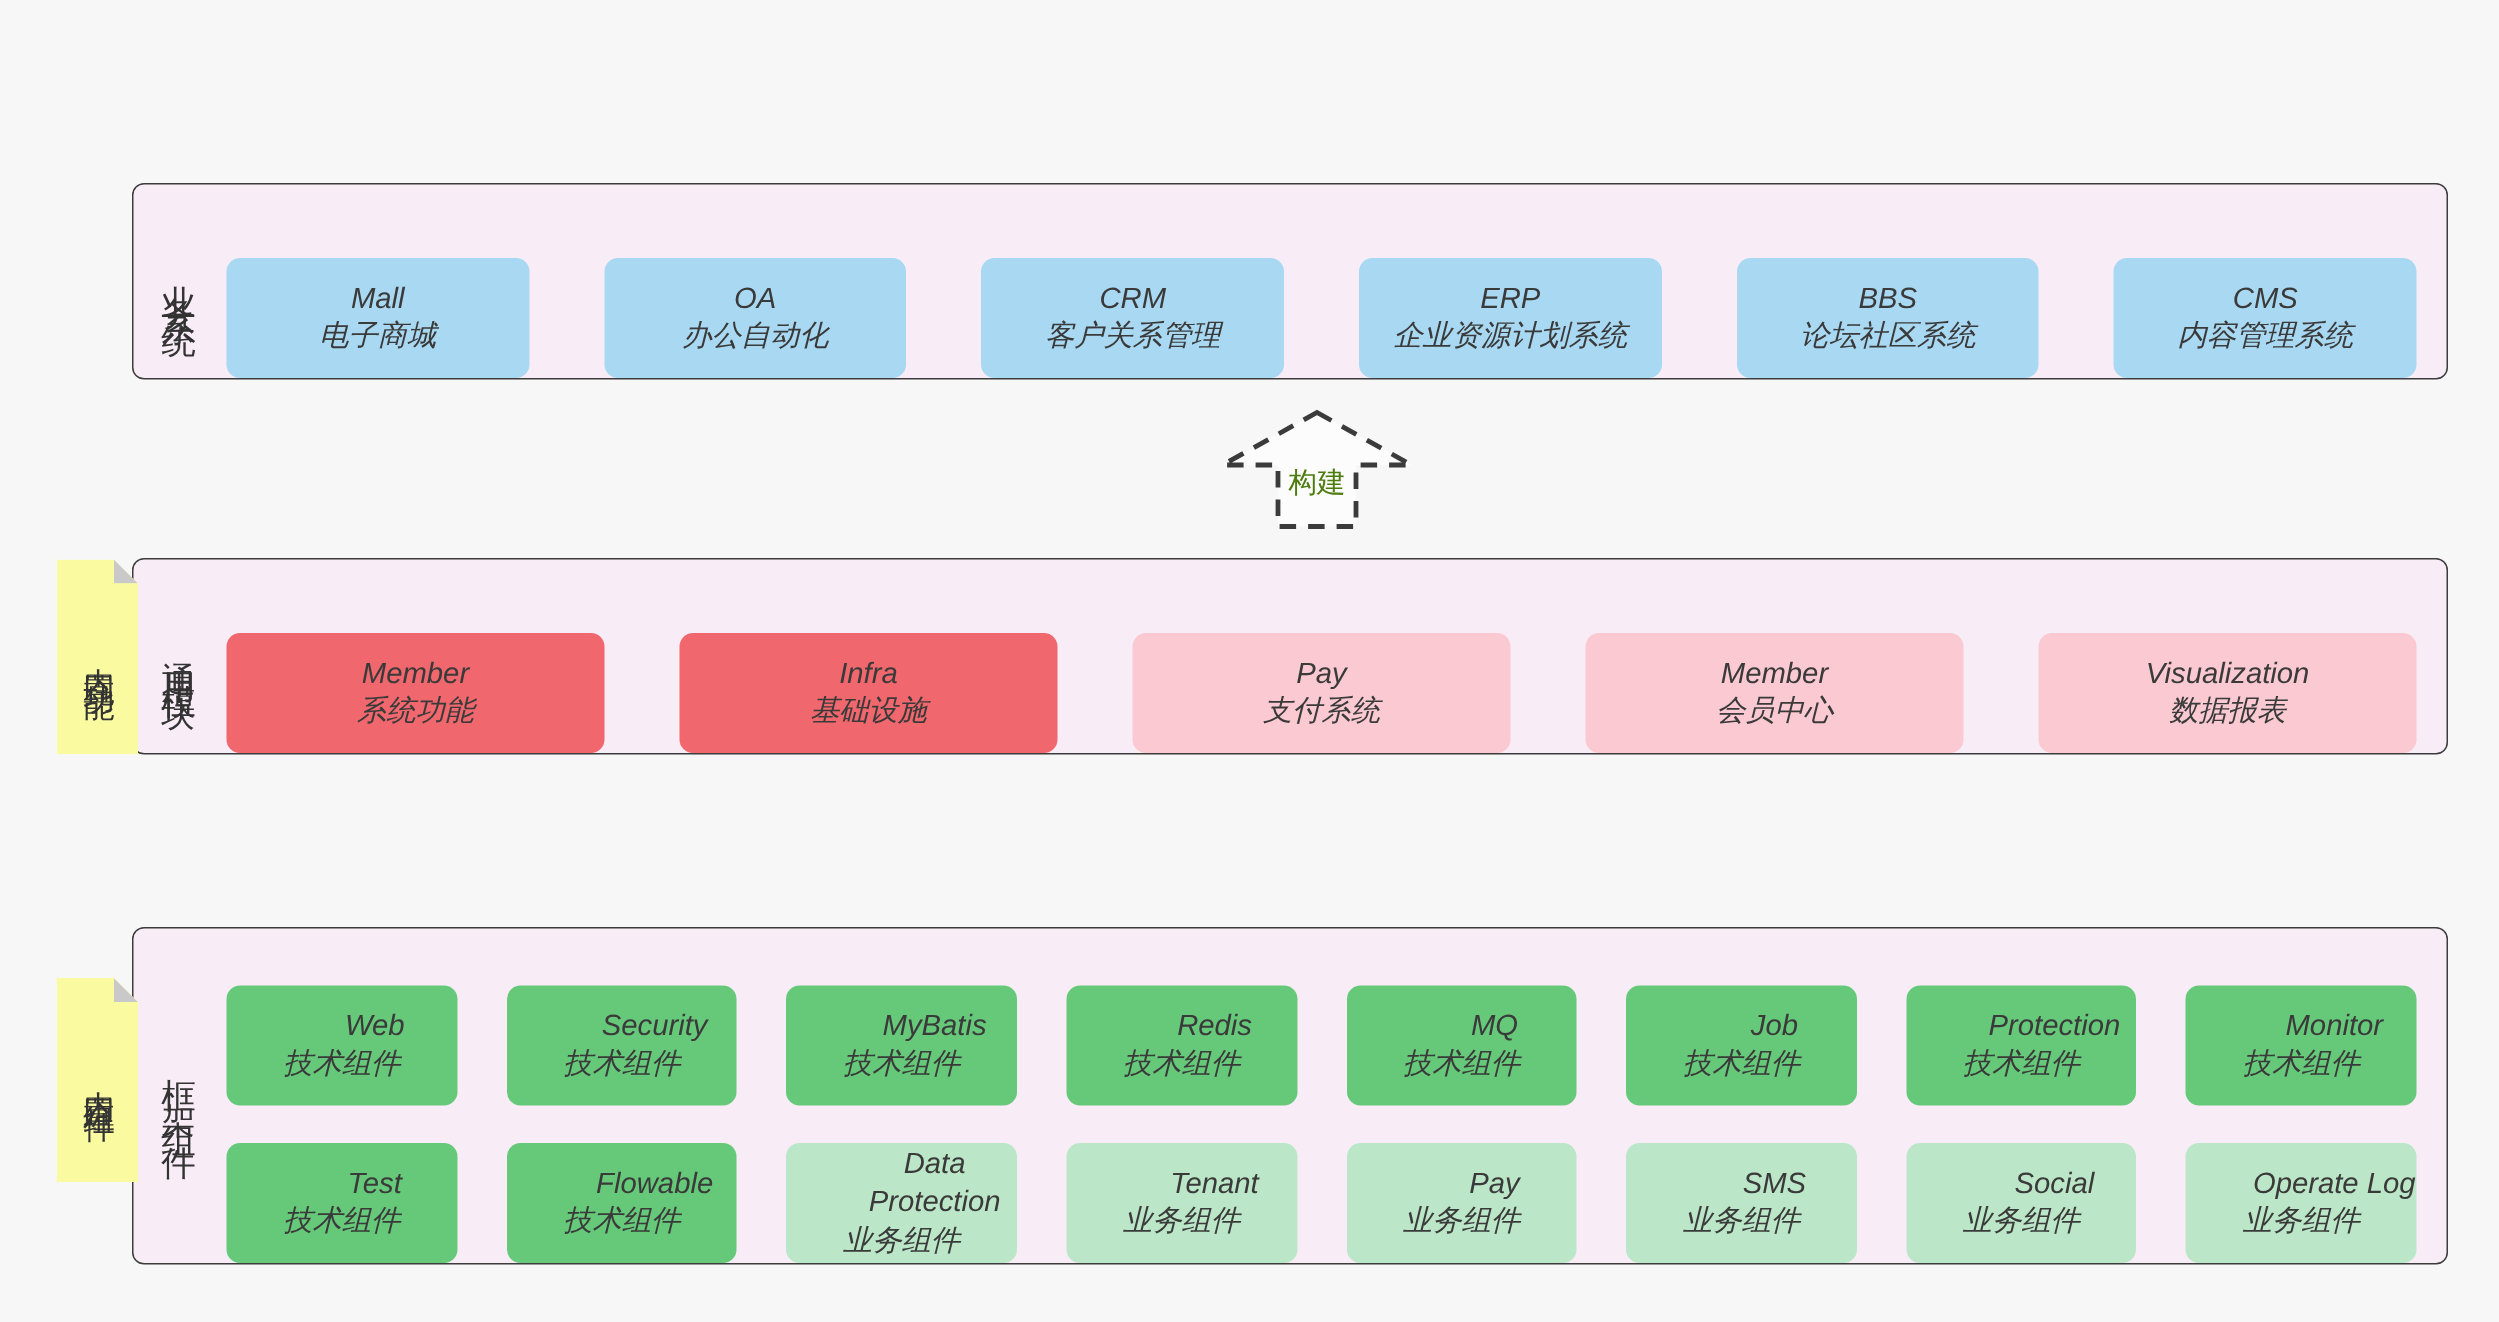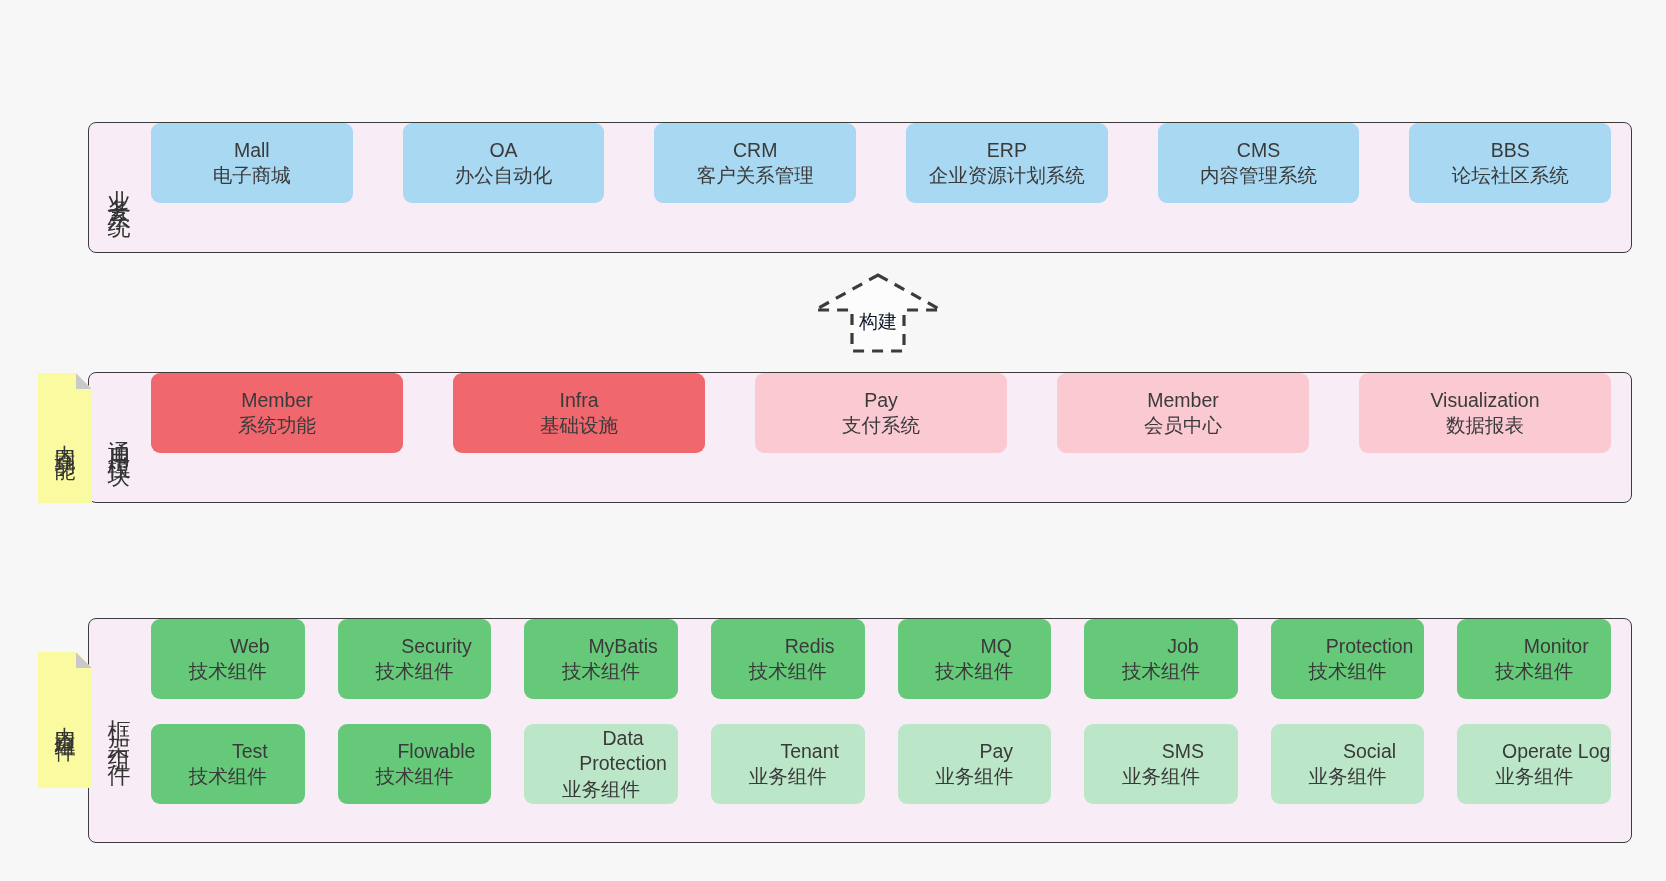--- a/index.html
+++ b/index.html
@@ -30,21 +30,21 @@
   .vlabel{
     position:absolute;left:0;top:0;bottom:0;width:62px;
     display:flex;align-items:center;justify-content:center;
     writing-mode:vertical-rl;text-orientation:upright;
     font-size:23px;letter-spacing:8px;color:#333;
   }
   .band-3 .vlabel{letter-spacing:15px;}
 
   .rows{
     position:absolute;left:62px;right:20px;top:0;bottom:0;
-    display:flex;flex-direction:column;justify-content:flex-start;gap:25px;
+    display:flex;flex-direction:column;justify-content:flex-end;gap:25px;font-style:italic;
   }
   .row{display:flex;}
   .row.cols6{gap:50px;}
   .row.cols8{gap:33px;}
 
   .box{
     flex:1;height:80px;border-radius:9px;
     display:flex;flex-direction:column;align-items:center;justify-content:center;
     text-align:center;font-size:19.5px;line-height:1.3;color:var(--text);
   }
@@ -55,21 +55,21 @@
   .box.green-light{background:var(--green_light);}
   .row.cols8 .box .en{max-width:118px;margin-left:44px;}
 
   
   .arrow{position:absolute;width:132px;height:82px;}
   .arrow-1{left:812px;top:272px;}
   .arrow-2{left:826px;top:517px;}
   .arrow svg{display:block;width:100%;height:100%;}
   .arrow-label{
     position:absolute;left:50%;top:37px;transform:translateX(-50%);
-    font-size:19px;color:#0f172a;white-space:nowrap;
+    font-size:19px;color:#4d7c0f;white-space:nowrap;
   }
 
   
   .tag{
     position:absolute;left:38px;width:54px;
     background:var(--yellow);
     clip-path:polygon(0 0, calc(100% - 16px) 0, 100% 16px, 100% 100%, 0 100%);
     display:flex;align-items:center;justify-content:center;
     writing-mode:vertical-rl;text-orientation:upright;
     font-size:21px;letter-spacing:5px;color:#333;
@@ -102,26 +102,26 @@
         </div>
         <div class="box blue">
           <div class="en">CRM</div>
           <div class="cn">客户关系管理</div>
         </div>
         <div class="box blue">
           <div class="en">ERP</div>
           <div class="cn">企业资源计划系统</div>
         </div>
         <div class="box blue">
+          <div class="en">BBS</div>
+          <div class="cn">论坛社区系统</div>
+        </div>
+        <div class="box blue">
           <div class="en">CMS</div>
           <div class="cn">内容管理系统</div>
-        </div>
-        <div class="box blue">
-          <div class="en">BBS</div>
-          <div class="cn">论坛社区系统</div>
         </div>
       </div>
     </div>
   </section>
 
   <div class="arrow arrow-1">
     <svg viewBox="0 0 132 82">
       <path d="M66 3 L129 38 L92 38 L92 79 L40 79 L40 38 L3 38 Z" fill="#fcfcfc" stroke="#3b3b3b" stroke-width="3.2" stroke-dasharray="11 8" stroke-linejoin="miter"></path>
     </svg>
     <span class="arrow-label">构建</span>

